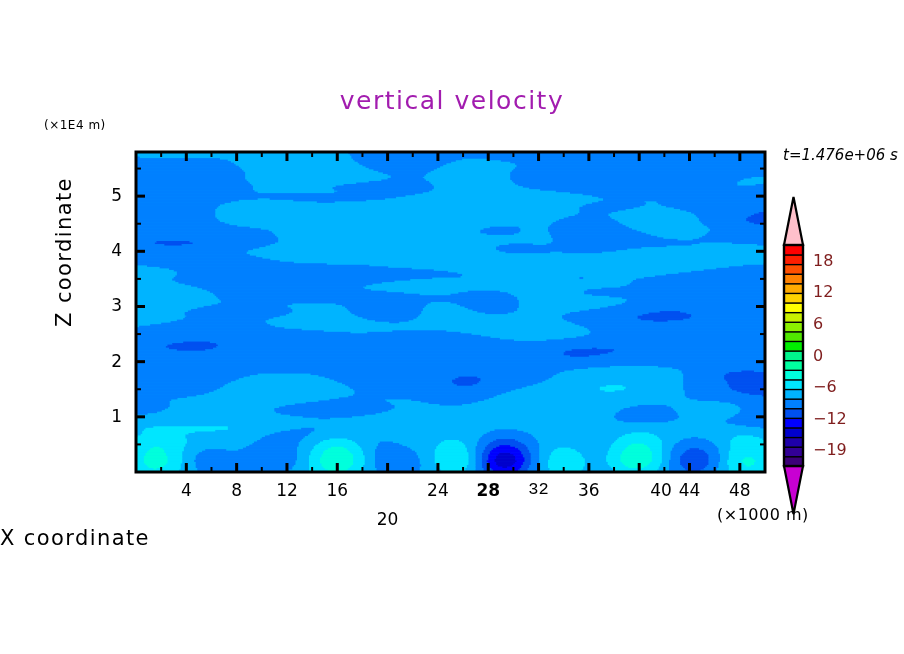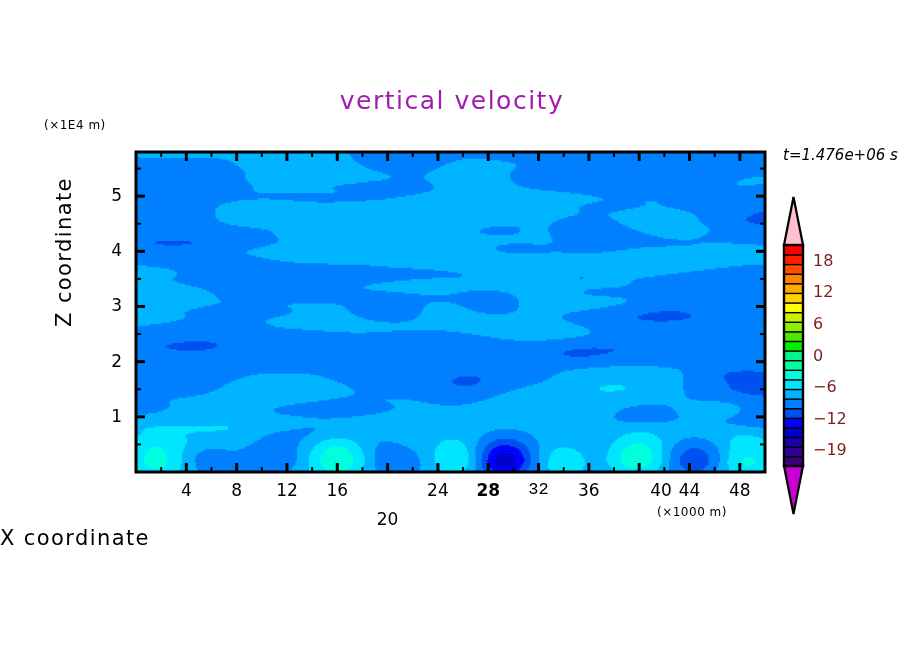--- a/index.html
+++ b/index.html
@@ -34,23 +34,23 @@
   }
   #ylabel-unit {
     position: absolute;
     left: 44px;
     top: 118px;
     font-size: 12px;
     letter-spacing: 0.5px;
   }
   #xlabel-unit {
     position: absolute;
-    left: 657px;
+    left: 717px;
     top: 505px;
-    font-size: 12px;
+    font-size: 16px;
     letter-spacing: 0.5px;
   }
   #xlabel {
     position: absolute;
     left: 0;
     top: 526px;
     width: 760px;
     font-size: 21px;
     letter-spacing: 1.4px;
   }

